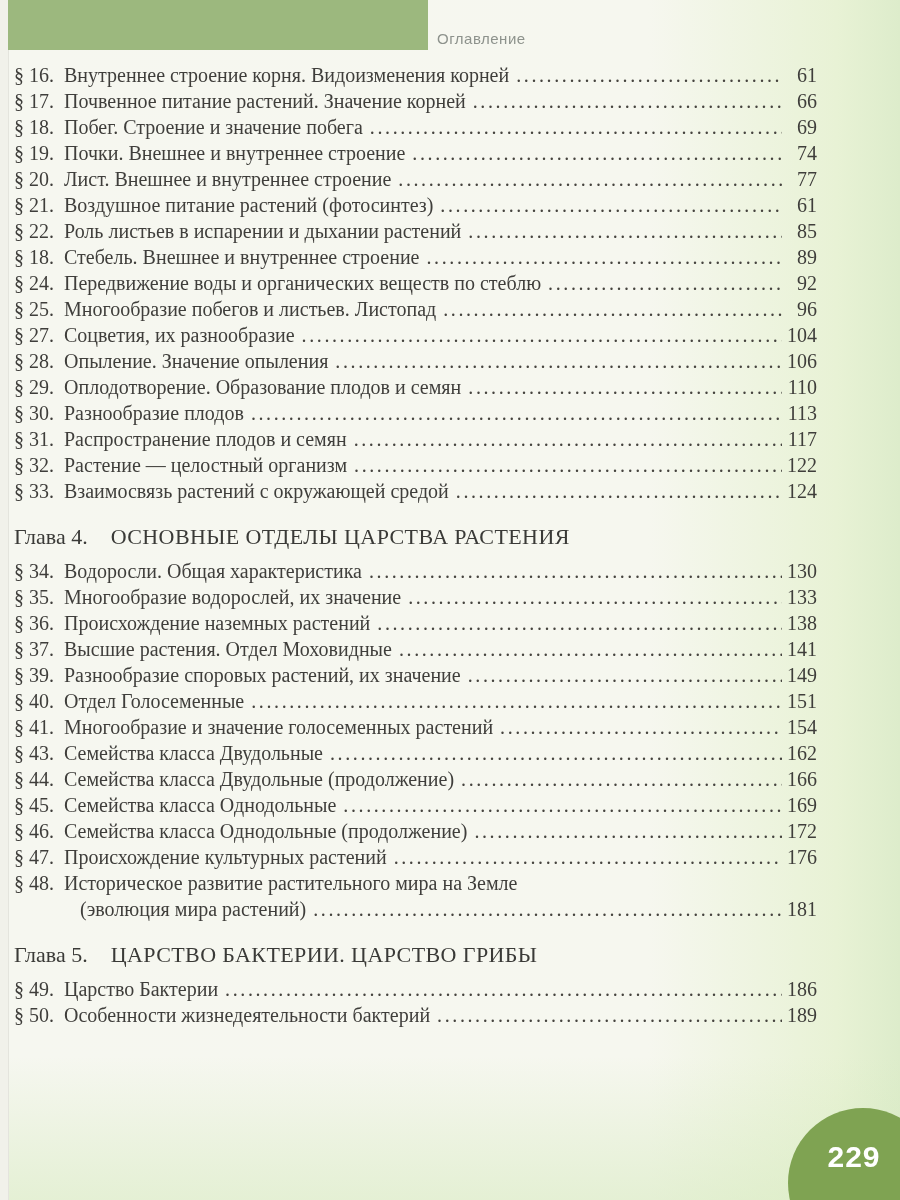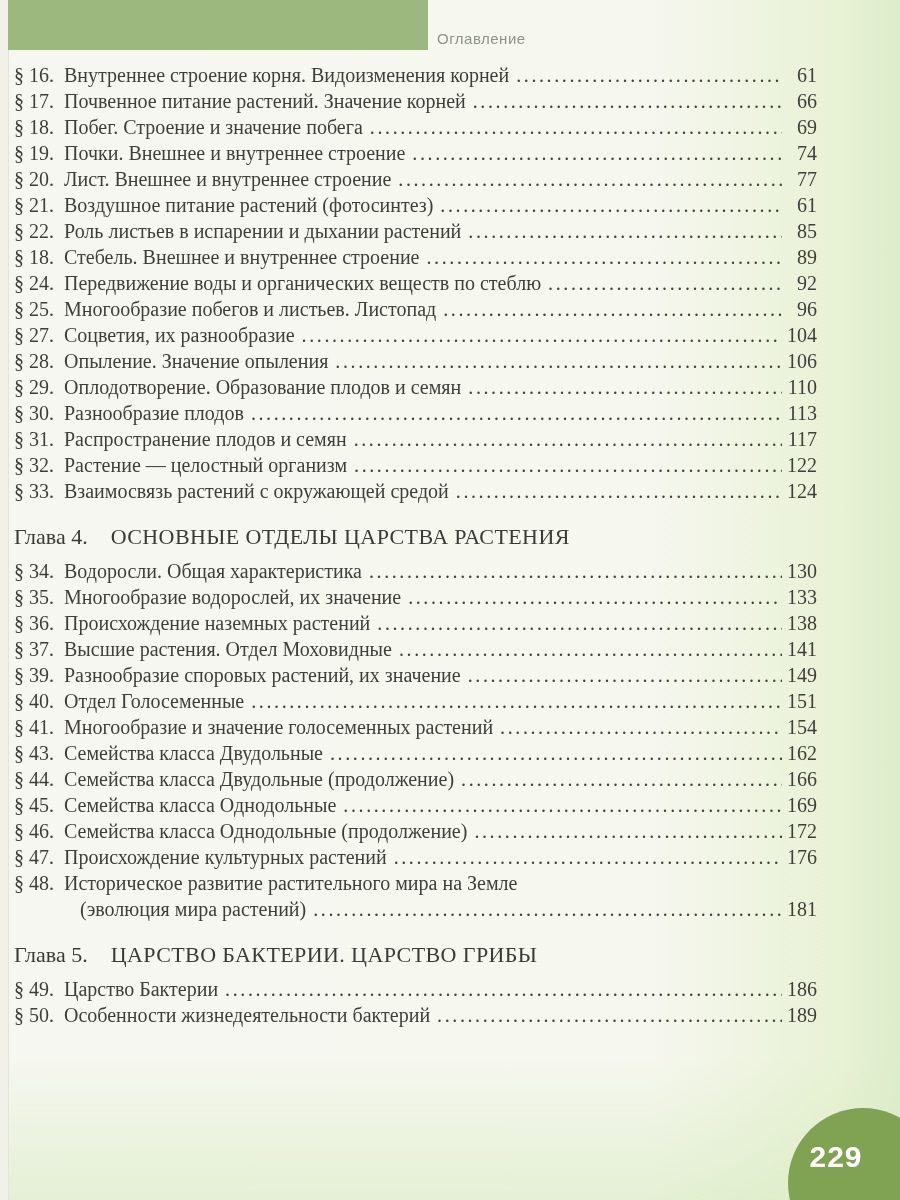--- a/index.html
+++ b/index.html
@@ -46,21 +46,21 @@
     font-size:22px; line-height:30px; margin:18px 0 6px 0;
     color:#3a3a37; white-space:nowrap;
   }
   .chapter-heading .chap { margin-right:23px; }
   .chapter-heading .chap-title { letter-spacing:0.4px; }
   .page-circle {
     position:absolute; left:788px; top:1108px; width:150px; height:150px;
     border-radius:50%;
   }
   .page-circle .pgnum {
-    position:absolute; left:48px; top:49px; transform:translate(-50%,-50%);
+    position:absolute; left:66px; top:49px; transform:translate(-50%,-50%);
     font-family:"Liberation Sans","DejaVu Sans",sans-serif;
     font-weight:bold; font-size:30px; letter-spacing:1px; color:#ffffff;
   }
 </style>
 </head>
 <body>
 
 <div class="page">
   <div class="left-edge"></div>
   <div class="green-band" style="background: rgb(156, 184, 126);"></div>

